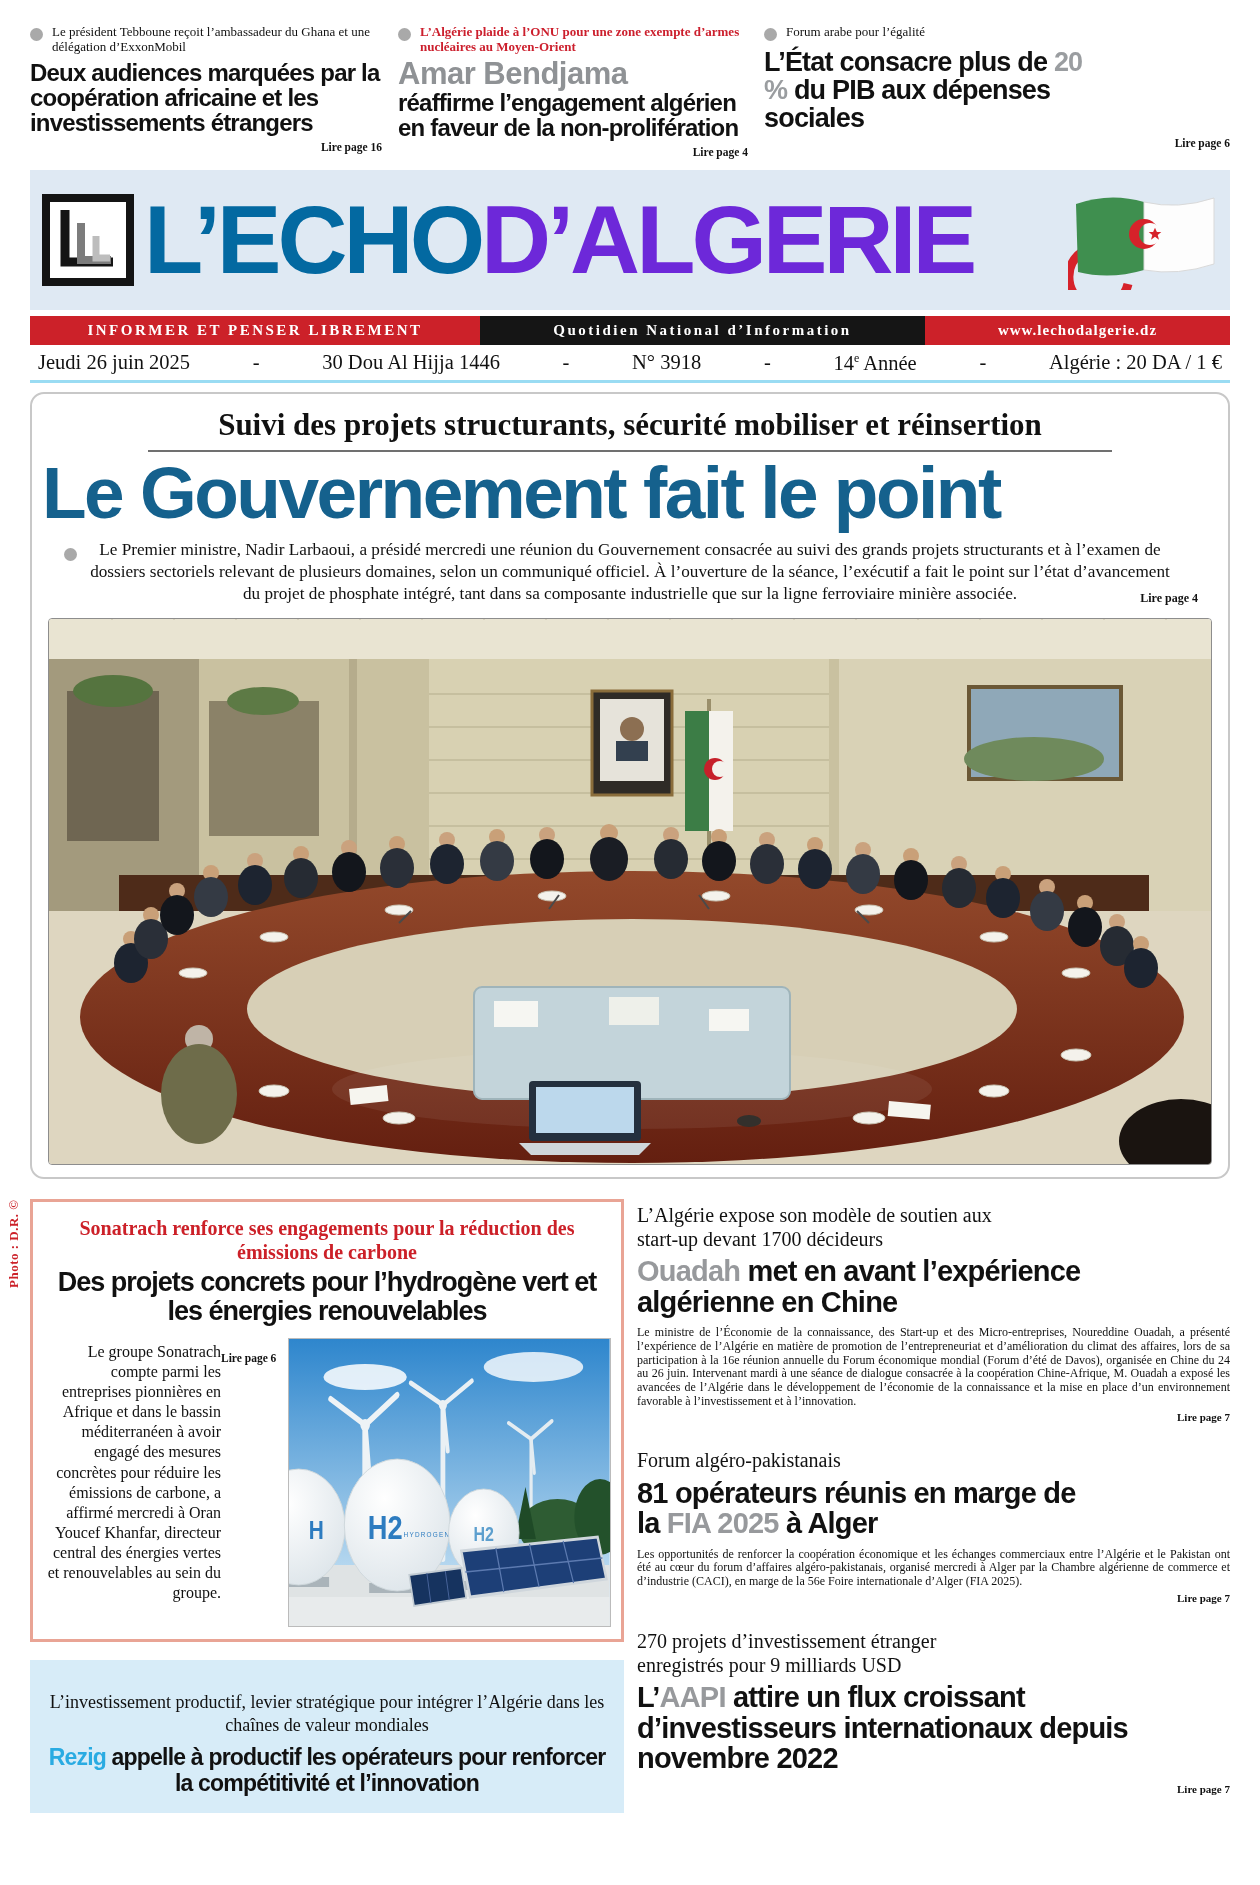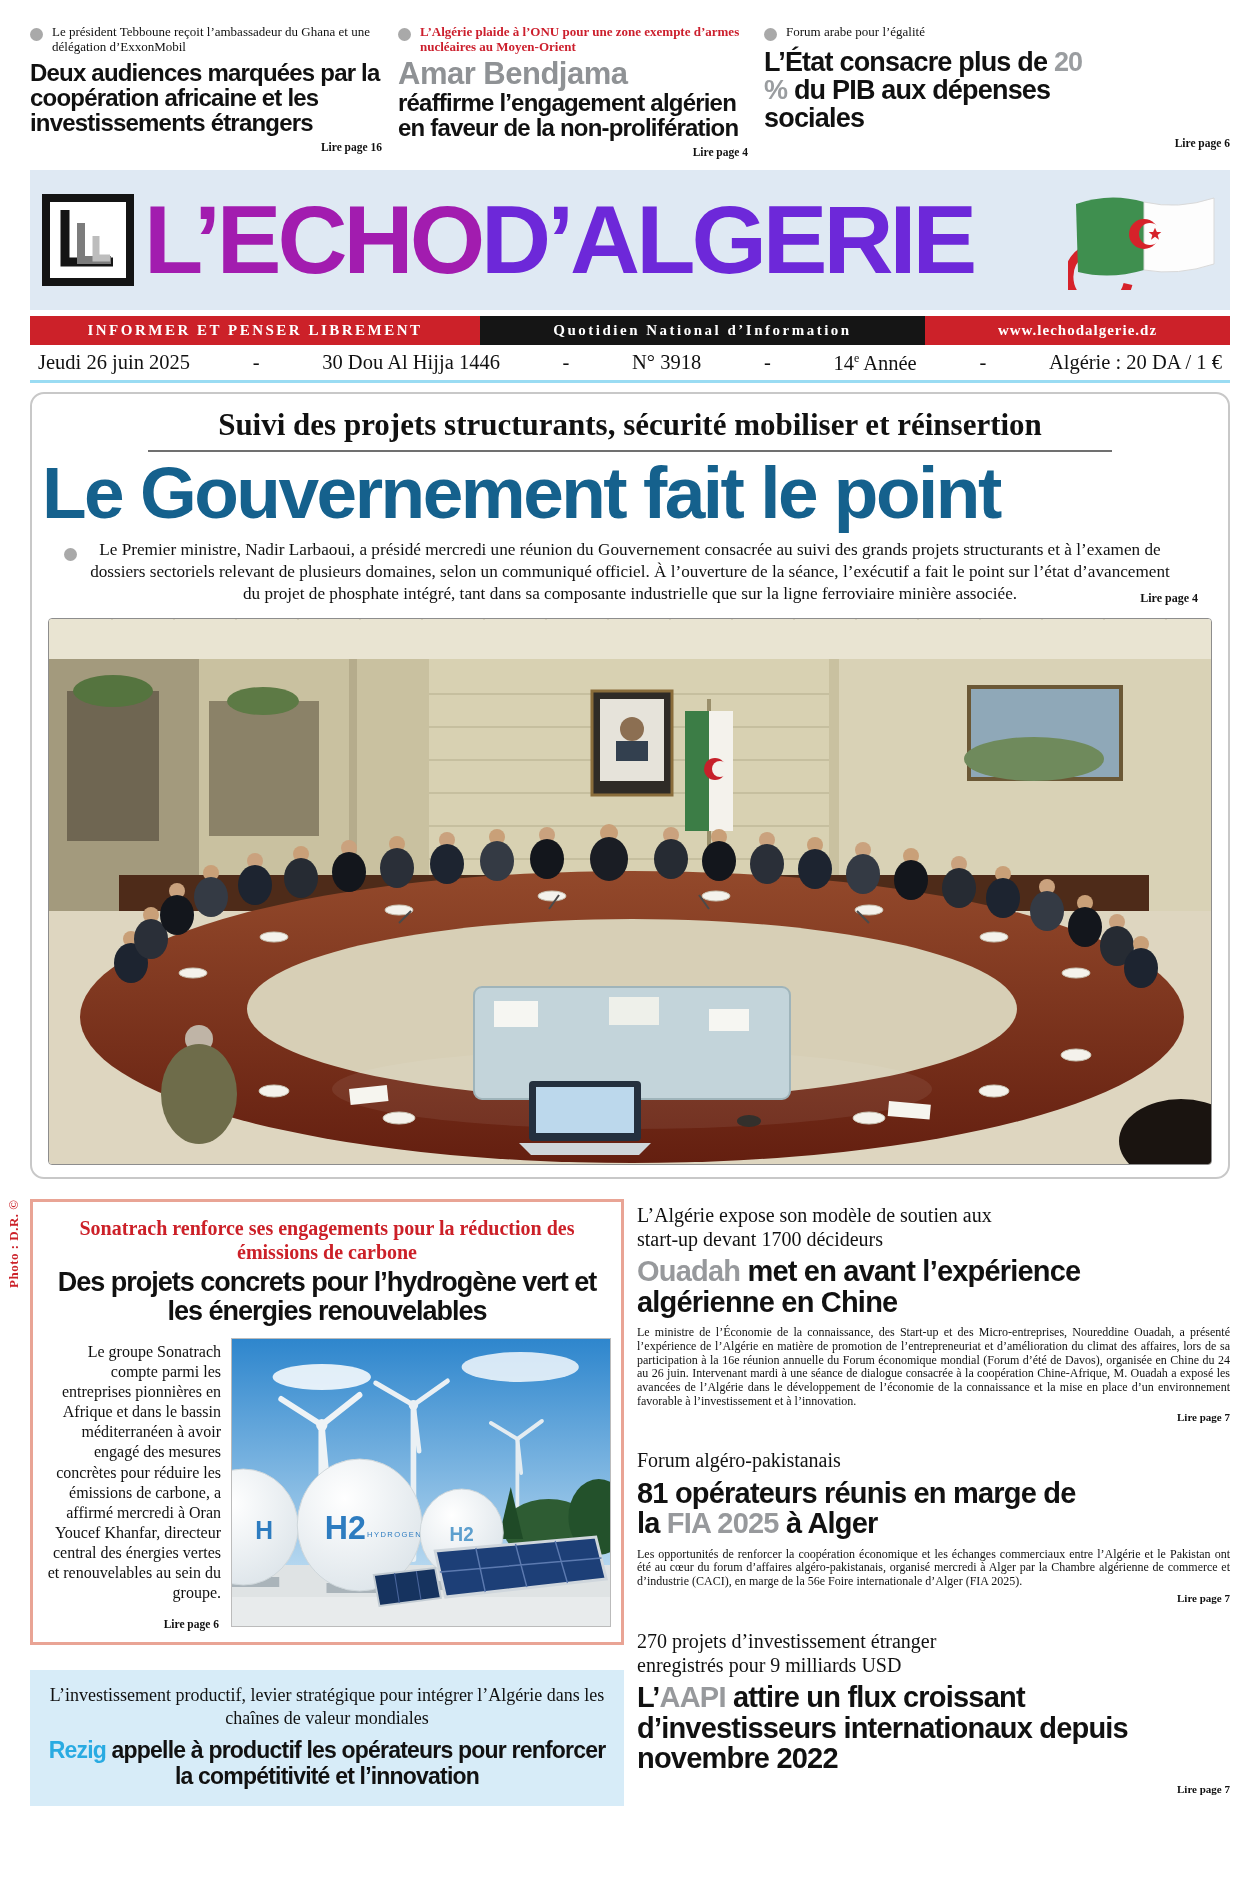--- a/index.html
+++ b/index.html
@@ -19,21 +19,21 @@
   .b2 .brief-headline{margin-top:4px}
   .name-accent{display:block;color:#8f9295;font-size:31px;line-height:1.05;letter-spacing:-.5px}
   .gray-accent{color:#9a9da0}
   .b3 .brief-headline{max-width:330px;font-size:27px}
   .page-ref{font-size:11.5px;font-weight:bold;text-align:right}
 
   
   .masthead{margin:12px 30px 0;height:140px;background:#dfe9f3;display:flex;align-items:center;padding:0 10px}
   .m-title{font-family:"Liberation Sans",sans-serif;font-weight:bold;font-size:97px;
            letter-spacing:-4px;line-height:1;white-space:nowrap;margin-left:8px}
-  .m-black{color:#a21caf}.m-red{color:#6d28d9}
+  .m-black{color:#0369a1}.m-red{color:#6d28d9}
   .m-flag{margin-left:auto;margin-right:2px}
 
   
   .tagline{margin:6px 30px 0;display:flex;height:29px;font-weight:bold;color:#fff;
            font-size:15px;letter-spacing:2.5px}
   .tagline .seg{display:flex;align-items:center;justify-content:center;height:100%}
   .tag-red1{background:#cc2129;flex:4.5}
   .tag-black{background:#151515;flex:4.45}
   .tag-red2{background:#cc2129;flex:3.05;letter-spacing:1px}
   .dateline{margin:5px 30px 0;display:flex;justify-content:space-between;align-items:baseline;
@@ -61,24 +61,24 @@
 
   
   .bottom-grid{display:flex;gap:13px;margin:20px 30px 0}
   .left-col{width:594px;flex:none}
   .son-box{border:3px solid #e9a495;padding:8px 10px 12px;background:#fff}
   .son-kicker{color:#cc2028;font-weight:bold;font-size:20px;text-align:center;line-height:1.22;margin:6px 14px 2px}
   .son-headline{font-family:"Liberation Sans",sans-serif;font-weight:bold;font-size:27px;
                 letter-spacing:-1px;line-height:1.06;text-align:center;margin:4px 0 12px}
   .son-flex{display:flex;gap:10px}
   .son-body{width:178px;flex:none;font-size:16px;line-height:1.26;text-align:right;margin:4px 0 0}
-  .son-left{display:flex;flex-direction:column}
+  .son-left{display:flex;flex-direction:row}
   .son-left .page-ref{margin-top:14px;padding-right:2px}
   .son-img{flex:1;border:1px solid #bbb;height:287px;overflow:hidden}
-  .blue-banner{background:#d7ecf8;margin-top:25px;padding:14px 10px 16px;text-align:center}
+  .blue-banner{background:#d7ecf8;margin-top:18px;padding:31px 10px 16px;text-align:center}
   .banner-kicker{font-size:18px;line-height:1.3;margin:0 0 8px}
   .banner-headline{font-family:"Liberation Sans",sans-serif;font-weight:bold;font-size:23px;
                    letter-spacing:-.8px;line-height:1.12;margin:0}
   .banner-accent{color:#29abe2}
 
   .right-col{flex:1;padding-top:4px}
   .rc-article{margin-bottom:25px;position:relative}
   .rc-kicker{font-size:20px;line-height:1.22;margin:0 0 5px;max-width:380px}
   .rc-kicker.wide{max-width:420px}
   .rc-headline{font-family:"Liberation Sans",sans-serif;font-weight:bold;font-size:29px;

